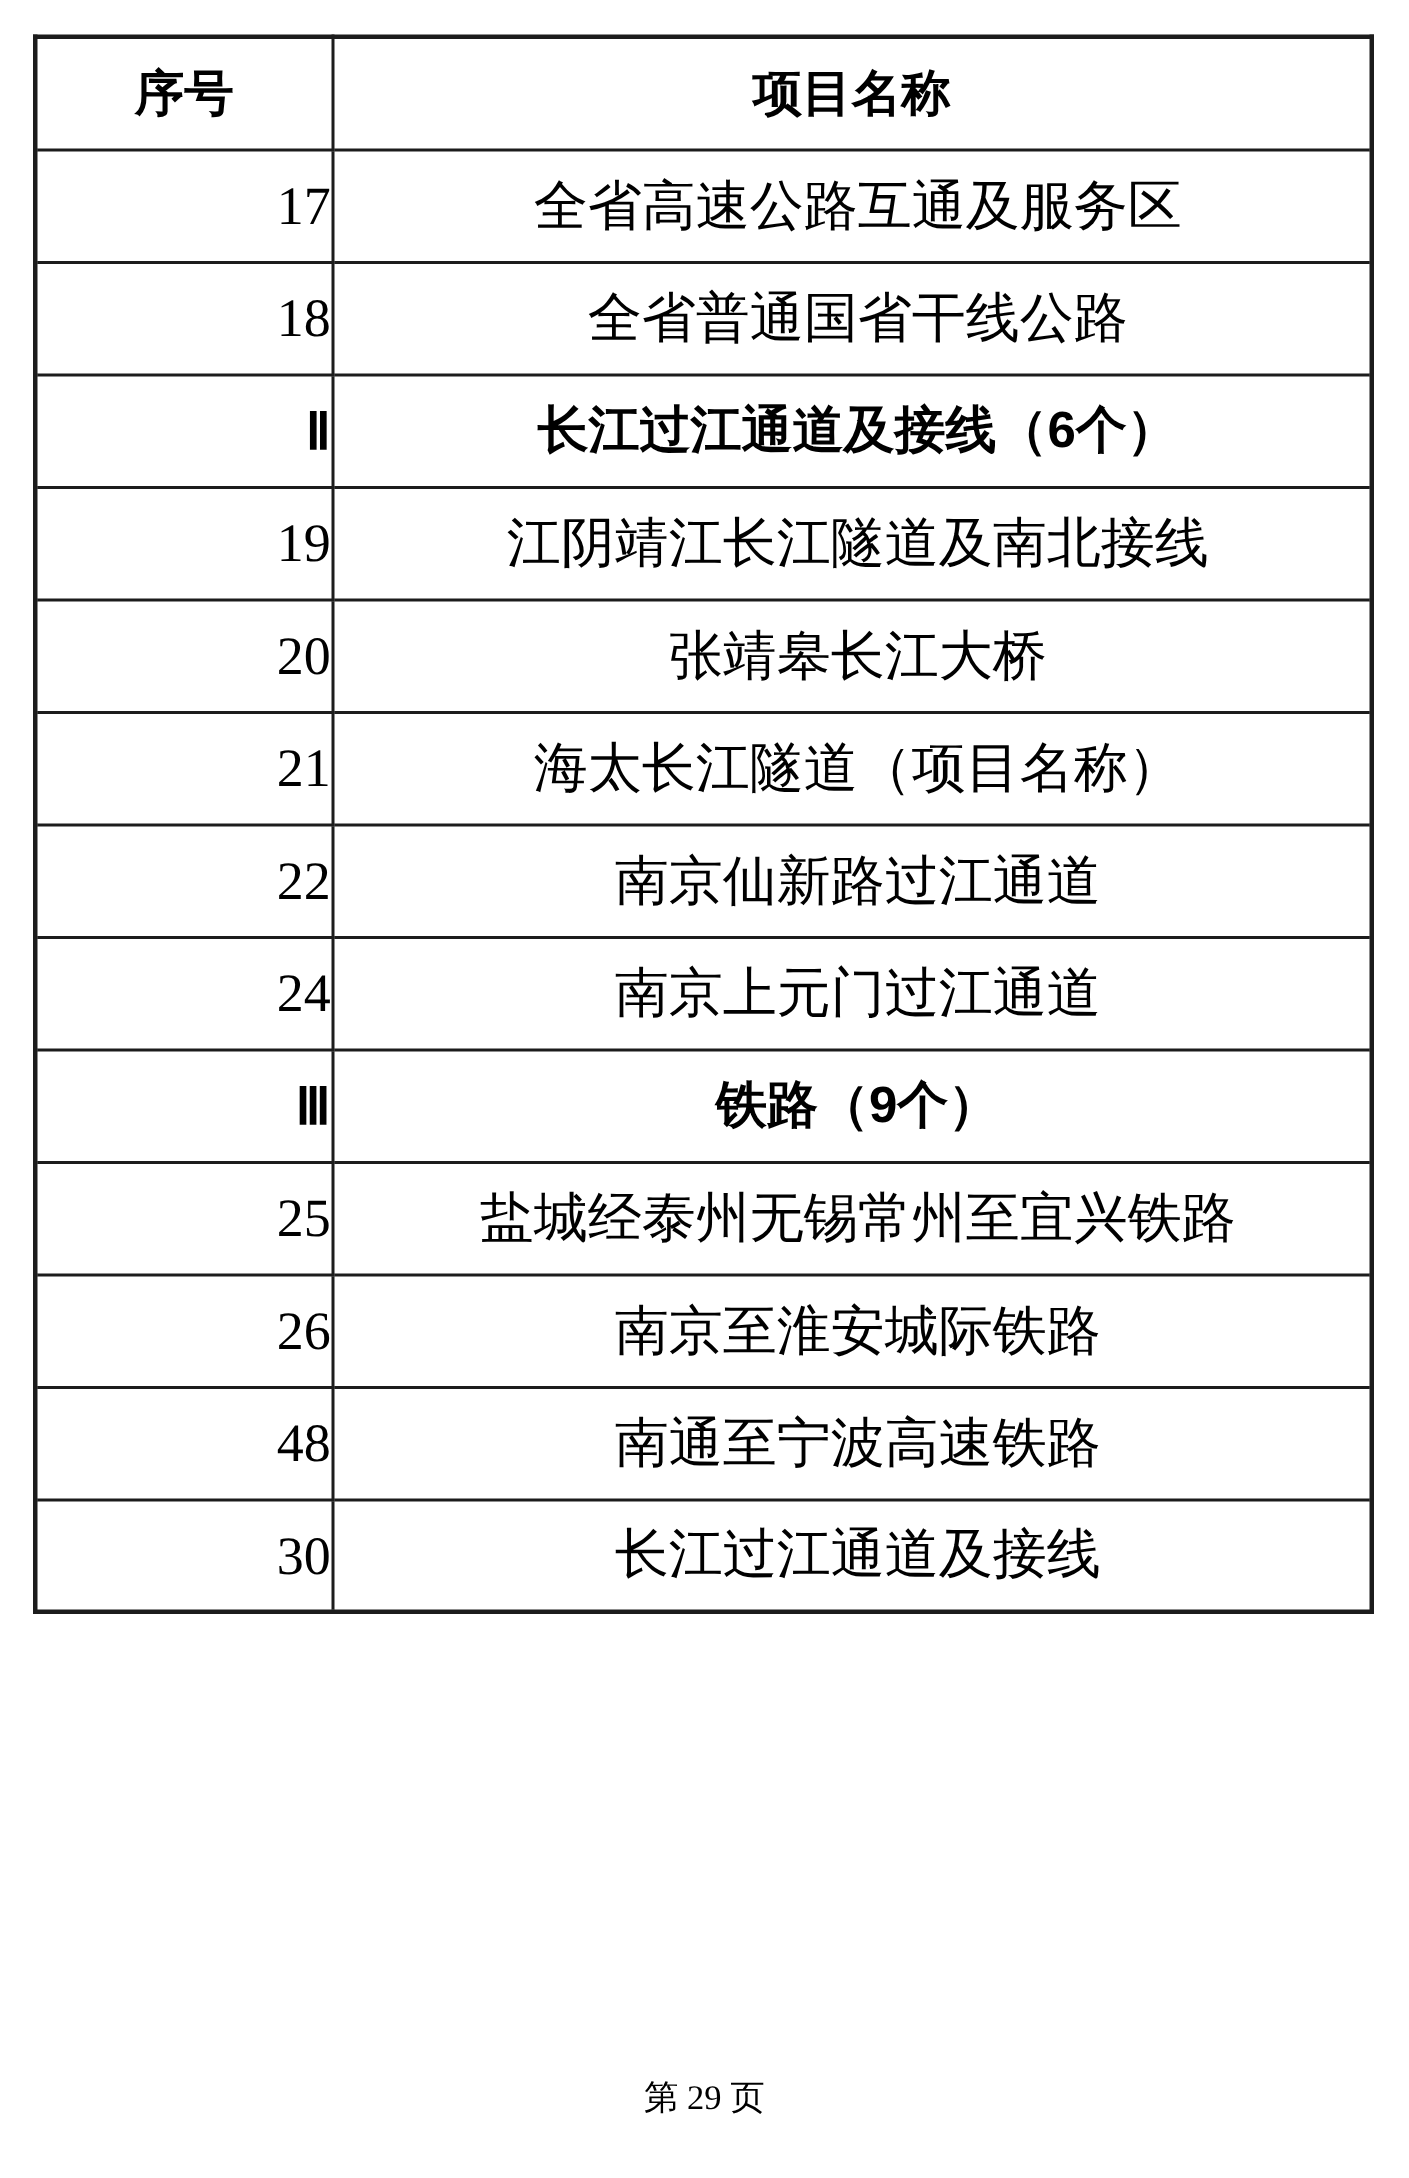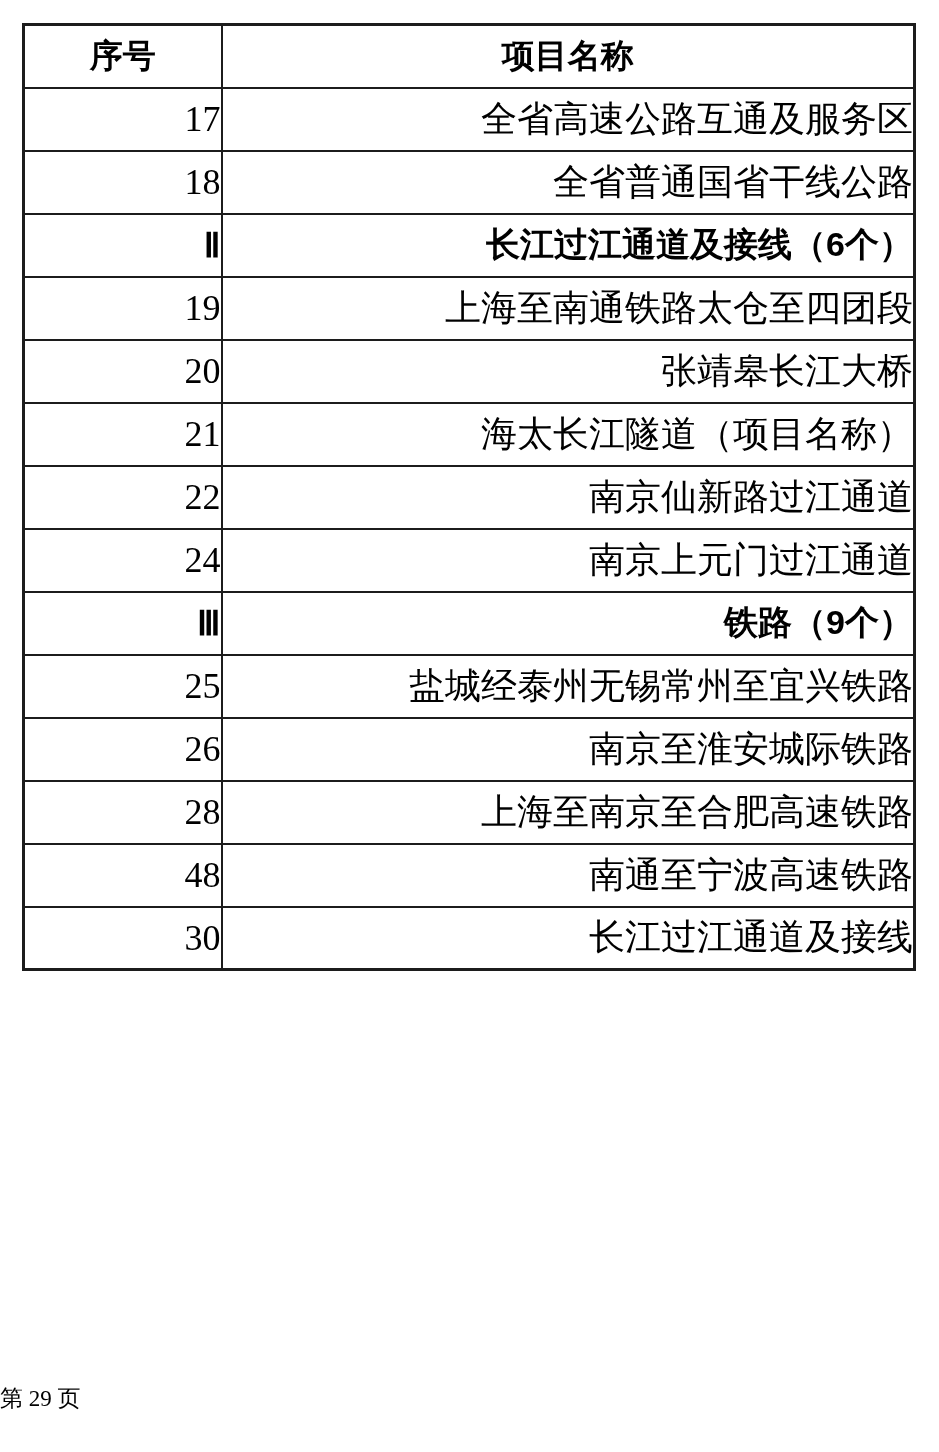--- a/index.html
+++ b/index.html
@@ -25,55 +25,55 @@
     width: 891px;
     border-collapse: collapse;
     table-layout: fixed;
     border: 3px solid #1c1c1c;
   }
   col.col-no   { width: 198px; }
   col.col-name { width: 693px; }
   .project-table th,
   .project-table td {
     border: 2px solid #1c1c1c;
-    height: 63px;
+    height: 75px;
     box-sizing: border-box;
     vertical-align: middle;
     padding: 0;
     overflow: hidden;
   }
   .project-table th {
     font-family: "Liberation Sans", sans-serif;
     font-weight: 700;
     font-size: 33px;
     text-align: center;
   }
   .cell-no {
     text-align: right;
     font-size: 36px;
     font-family: "Liberation Serif", serif;
   }
   .cell-name {
-    text-align: right;
+    text-align: center;
     padding-left: 8px !important;
     font-size: 36px;
     font-family: "Liberation Serif", serif;
   }
   tr.bold-row .cell-no,
   tr.bold-row .cell-name {
     font-family: "Liberation Sans", sans-serif;
     font-weight: 700;
     font-size: 34px;
   }
   .page-footer {
     position: absolute;
     left: 0;
     top: 1383px;
     width: 100%;
-    text-align: left;
+    text-align: center;
     font-size: 23px;
     font-family: "Liberation Serif", serif;
     color: #000000;
   }
 </style>
 </head>
 <body>
 
 <div class="page">
 
@@ -96,21 +96,21 @@
         <tr>
     <td class="cell-no">18</td>
     <td class="cell-name">全省普通国省干线公路</td>
   </tr>
         <tr class="bold-row">
     <td class="cell-no">Ⅱ</td>
     <td class="cell-name">长江过江通道及接线（6个）</td>
   </tr>
         <tr>
     <td class="cell-no">19</td>
-    <td class="cell-name">上海至南通铁路太仓至四团段</td>
+    <td class="cell-name">江阴靖江长江隧道及南北接线</td>
   </tr>
         <tr>
     <td class="cell-no">20</td>
     <td class="cell-name">张靖皋长江大桥</td>
   </tr>
         <tr>
     <td class="cell-no">21</td>
     <td class="cell-name">海太长江隧道（项目名称）</td>
   </tr>
         <tr>
@@ -127,24 +127,20 @@
   </tr>
         <tr>
     <td class="cell-no">25</td>
     <td class="cell-name">盐城经泰州无锡常州至宜兴铁路</td>
   </tr>
         <tr>
     <td class="cell-no">26</td>
     <td class="cell-name">南京至淮安城际铁路</td>
   </tr>
         <tr>
-    <td class="cell-no">28</td>
-    <td class="cell-name">上海至南京至合肥高速铁路</td>
-  </tr>
-        <tr>
     <td class="cell-no">48</td>
     <td class="cell-name">南通至宁波高速铁路</td>
   </tr>
         <tr>
     <td class="cell-no">30</td>
     <td class="cell-name">长江过江通道及接线</td>
   </tr>
       </tbody>
   </table>
 

